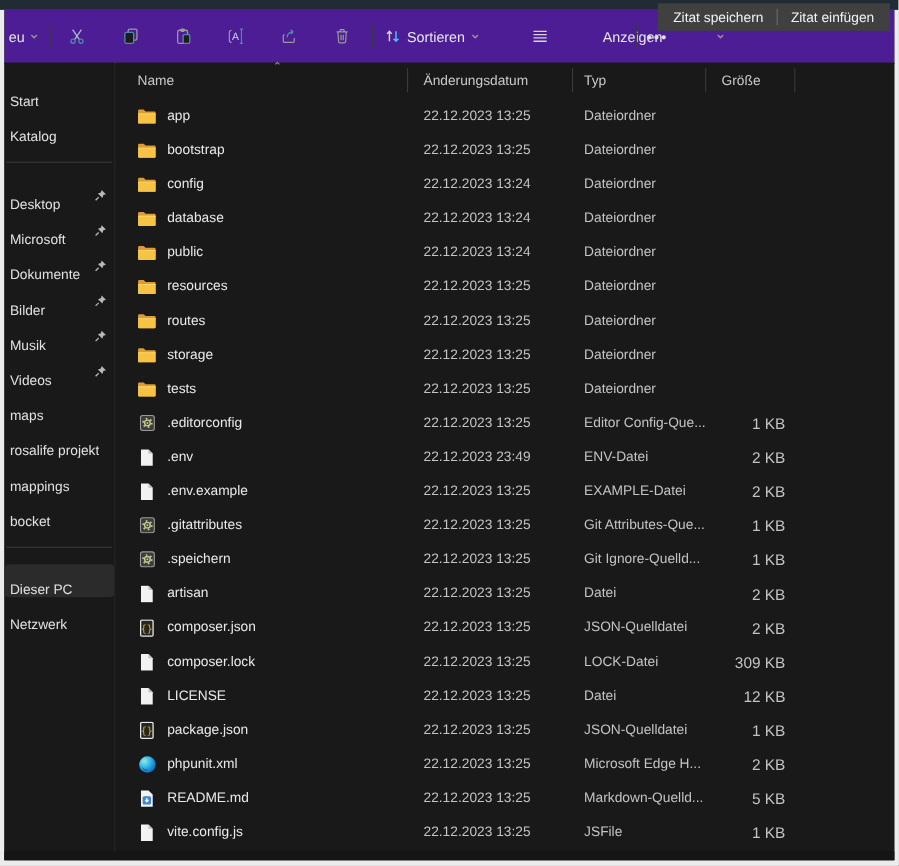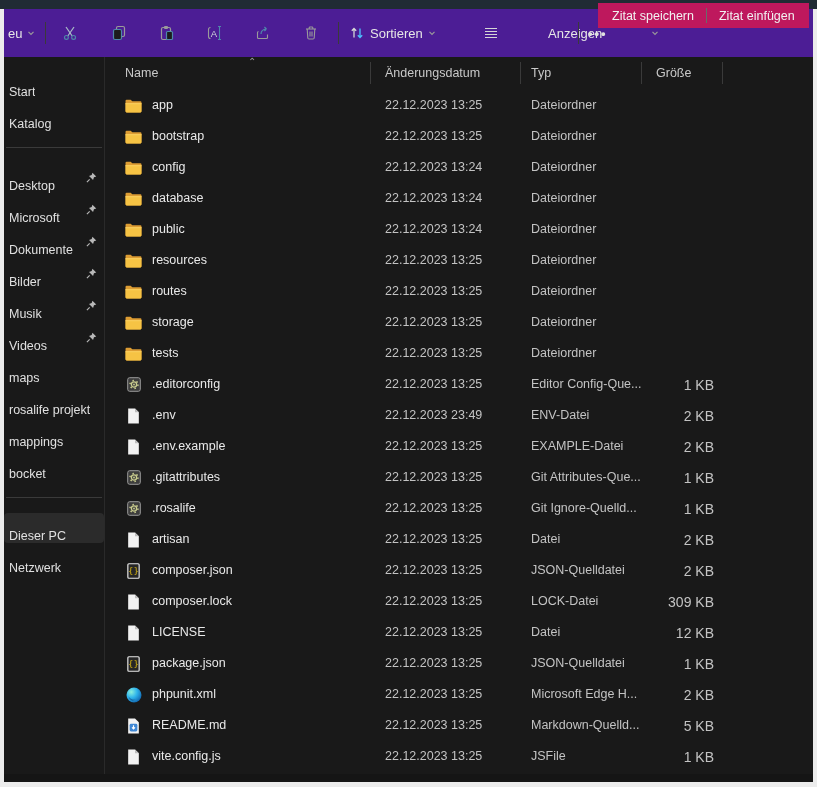--- a/index.html
+++ b/index.html
@@ -10,21 +10,21 @@
   
   #window{position:absolute;left:4px;top:9px;width:809px;height:773px;background:#191919;}
   
   #toolbar{position:absolute;left:0;top:0;width:100%;height:48px;background:#4c1d95;border-bottom:1px solid #2b2b2b;}
   .tbtn{position:absolute;top:6px;height:36px;display:flex;align-items:center;color:#e6e6e6;font-size:13px;cursor:default;}
   .tdiv{position:absolute;top:13px;width:1px;height:22px;background:#3a3a3a;}
   .tlabel{margin:0 4px;}
   .ticon{display:inline-flex;align-items:center;}
   #more-dots{color:#e0e0e0;font-size:13px;letter-spacing:2px;font-weight:bold;}
   
-  #zitat{position:absolute;left:598px;top:3px;height:25px;background:#be185d;display:flex;align-items:center;padding:0 10px;z-index:50;}
+  #zitat{position:absolute;left:598px;top:3px;height:25px;background:#404040;display:flex;align-items:center;padding:0 10px;z-index:50;}
   .zbtn{color:#f2f2f2;font-size:12.5px;white-space:nowrap;padding:0 4px;}
   .zdiv{width:1px;height:15px;background:#6a6a6a;margin:0 8px;}
   
   #sidebar{position:absolute;left:0;top:48px;width:100px;height:725px;background:#191919;overflow:hidden;padding-top:12px;box-sizing:border-box;}
   #sidebar-divider-line{position:absolute;left:100px;top:48px;width:1px;height:725px;background:#2a2a2a;}
   .side-item{position:relative;height:30px;margin-bottom:2px;display:flex;align-items:flex-end;color:#e0e0e0;font-size:12.5px;}
   .side-item .slabel{padding-left:5px;white-space:nowrap;overflow:hidden;}
   .side-item.selected{background:#2b2b2b;border-radius:4px;}
   .side-item .pin{position:absolute;right:7px;top:9px;width:11px;height:11px;}
   .side-divider{height:1px;background:#3a3a3a;margin:16px 2px 15px 2px;}
@@ -409,21 +409,21 @@
           </div>
           <div class="row">
             <span class="ricon">
               <svg width="14" height="15" viewBox="0 0 14 15">
     <rect x="0.7" y="0.7" width="12.6" height="13.6" rx="2" fill="#3d3d3d" stroke="#9a9a9a" stroke-width="1"></rect>
     <circle cx="7" cy="7.5" r="2.6" fill="none" stroke="#c9cc8e" stroke-width="1.3"></circle>
     <circle cx="7" cy="7.5" r="0.9" fill="#c9cc8e"></circle>
     <circle cx="7" cy="7.5" r="4" fill="none" stroke="#c9cc8e" stroke-width="1.5" stroke-dasharray="1.5 2.7"></circle>
   </svg>
             </span>
-            <span class="fname">.rosalife</span>
+            <span class="fname">.speichern</span>
             <span class="fdate">22.12.2023 13:25</span>
             <span class="ftype">Git Ignore-Quelld...</span>
             <span class="fsize">1 KB</span>
           </div>
           <div class="row">
             <span class="ricon">
               <svg width="13" height="16" viewBox="0 0 12 15">
     <path d="M1 0.5 H7.4 L11 4.1 V14.5 H1 Z" fill="#f2f2f2"></path>
     <path d="M7.4 0.5 L7.4 4.1 H11 Z" fill="#bdbdbd"></path>
   </svg>

